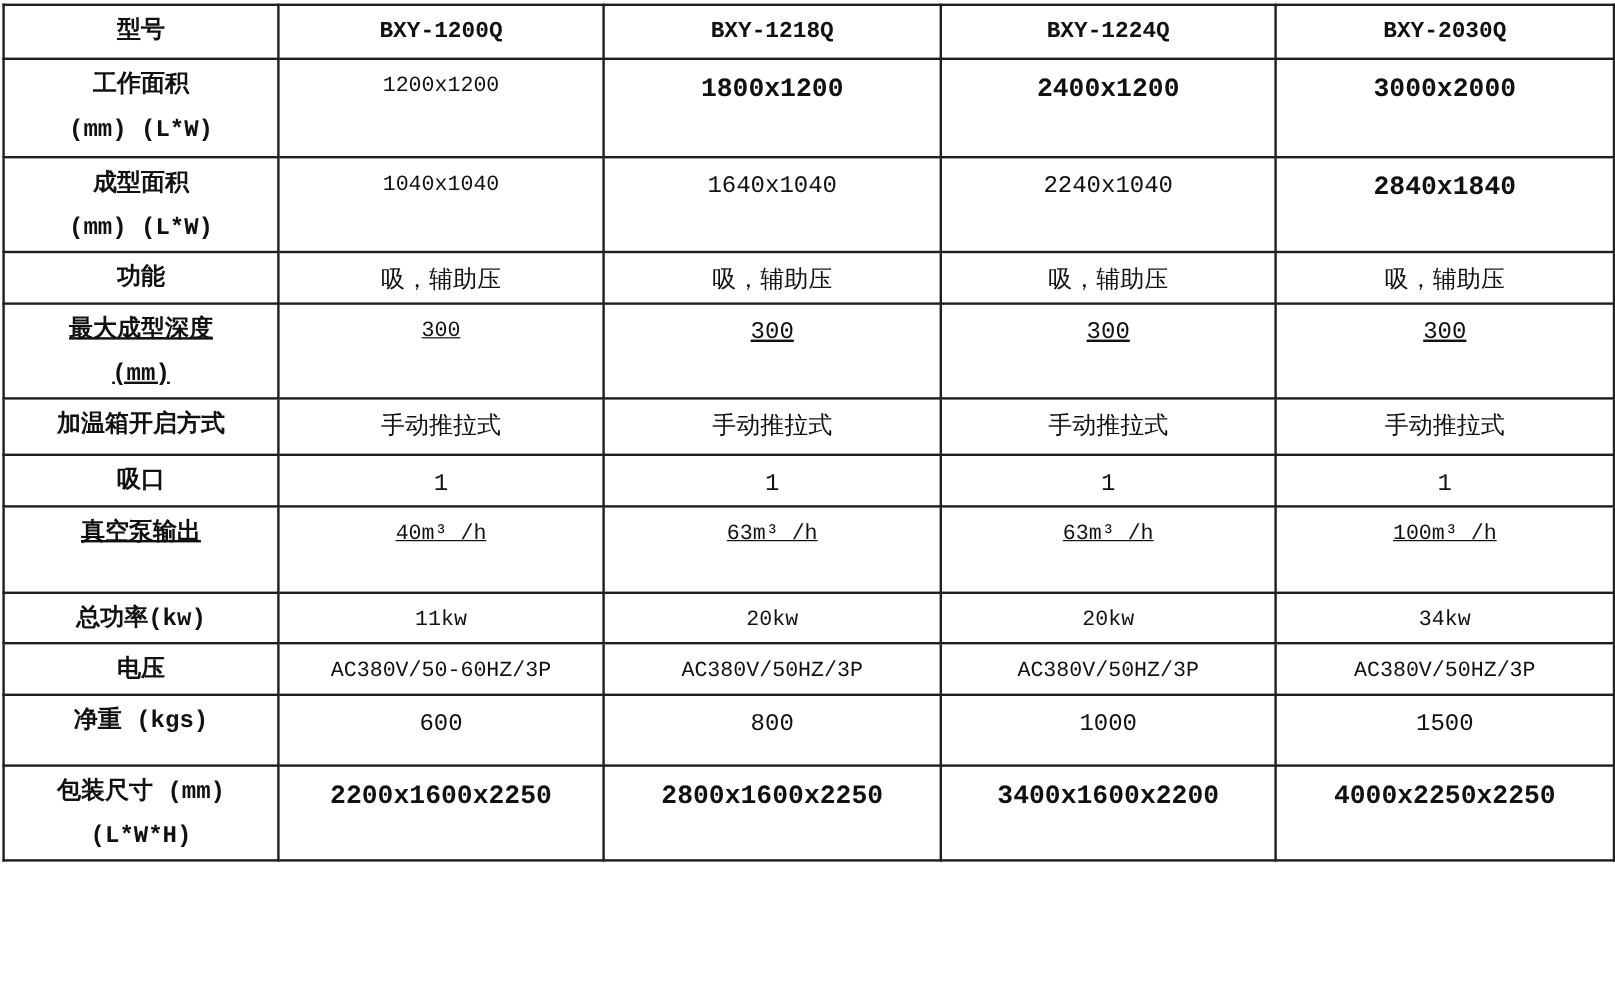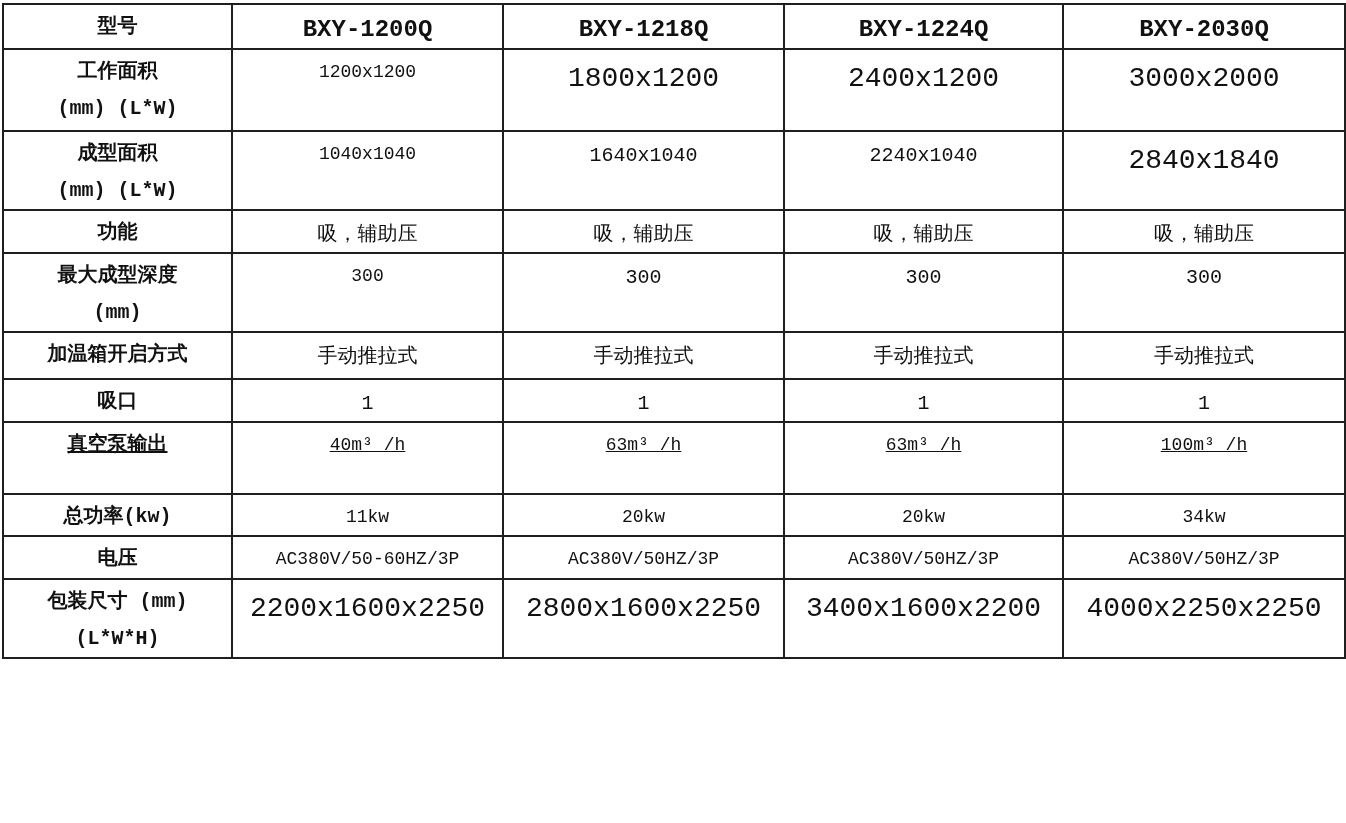--- a/index.html
+++ b/index.html
@@ -24,52 +24,52 @@
   }
   th, td {
     border: 2px solid #1f1f1f;
     text-align: center;
     vertical-align: top;
     padding: 0;
     overflow: hidden;
   }
   
   th.mh {
-    font-size: 24px;
+    font-size: 19px;
     font-weight: 600;
     line-height: 1.4;
     padding-top: 8px;
   }
   
   th.lbl {
     font-size: 20px;
     font-weight: 700;
     white-space: pre-line;
     line-height: 1.85;
     padding-top: 3px;
   }
   
   td.v {
     font-size: 20px;
     line-height: 1.45;
     padding-top: 9px;
   }
   td.sm { font-size: 18px; }
-  td.lg { font-size: 28px; }
+  td.lg { font-size: 22px; font-weight: bold; }
   .wrapbox {
     display: inline-block;
     max-width: 199px;
     word-break: break-all;
   }
   
   tr.hr  { height: 45px; }
   tbody tr:nth-child(1)  { height: 82px; }
   tbody tr:nth-child(2)  { height: 67px; border-radius: 16px; }
   tbody tr:nth-child(3)  { height: 43px; }
-  tbody tr:nth-child(4)  { height: 78px; }
+  tbody tr:nth-child(4)  { height: 78px; text-decoration: underline; }
   tbody tr:nth-child(5)  { height: 47px; }
   tbody tr:nth-child(6)  { height: 43px; }
   tbody tr:nth-child(7)  { height: 72px; text-decoration: underline; }
   tbody tr:nth-child(8)  { height: 40px; }
   tbody tr:nth-child(9)  { height: 43px; }
   tbody tr:nth-child(10) { height: 59px; }
   tbody tr:nth-child(11) { height: 50px; }
   tbody tr:nth-child(12) { height: 73px; }
   tbody tr:nth-child(13) { height: 75px; }
 </style>
@@ -155,20 +155,27 @@
         <td class="v sm">34kw</td>
       </tr>
       <tr>
         <th class="lbl">电压</th>
         <td class="v sm">AC380V/50-60HZ/3P</td>
         <td class="v sm">AC380V/50HZ/3P</td>
         <td class="v sm">AC380V/50HZ/3P</td>
         <td class="v sm">AC380V/50HZ/3P</td>
       </tr>
       <tr>
+        <th class="lbl">净重 (kgs)</th>
+        <td class="v">600</td>
+        <td class="v">800</td>
+        <td class="v">1000</td>
+        <td class="v">1500</td>
+      </tr>
+      <tr>
         <th class="lbl">包装尺寸 (mm)
 (L*W*H)</th>
         <td class="v lg">2200x1600x2250</td>
         <td class="v lg">2800x1600x2250</td>
         <td class="v lg">3400x1600x2200</td>
         <td class="v lg">4000x2250x2250</td>
       </tr>
     </tbody>
   </table>
 </div>

